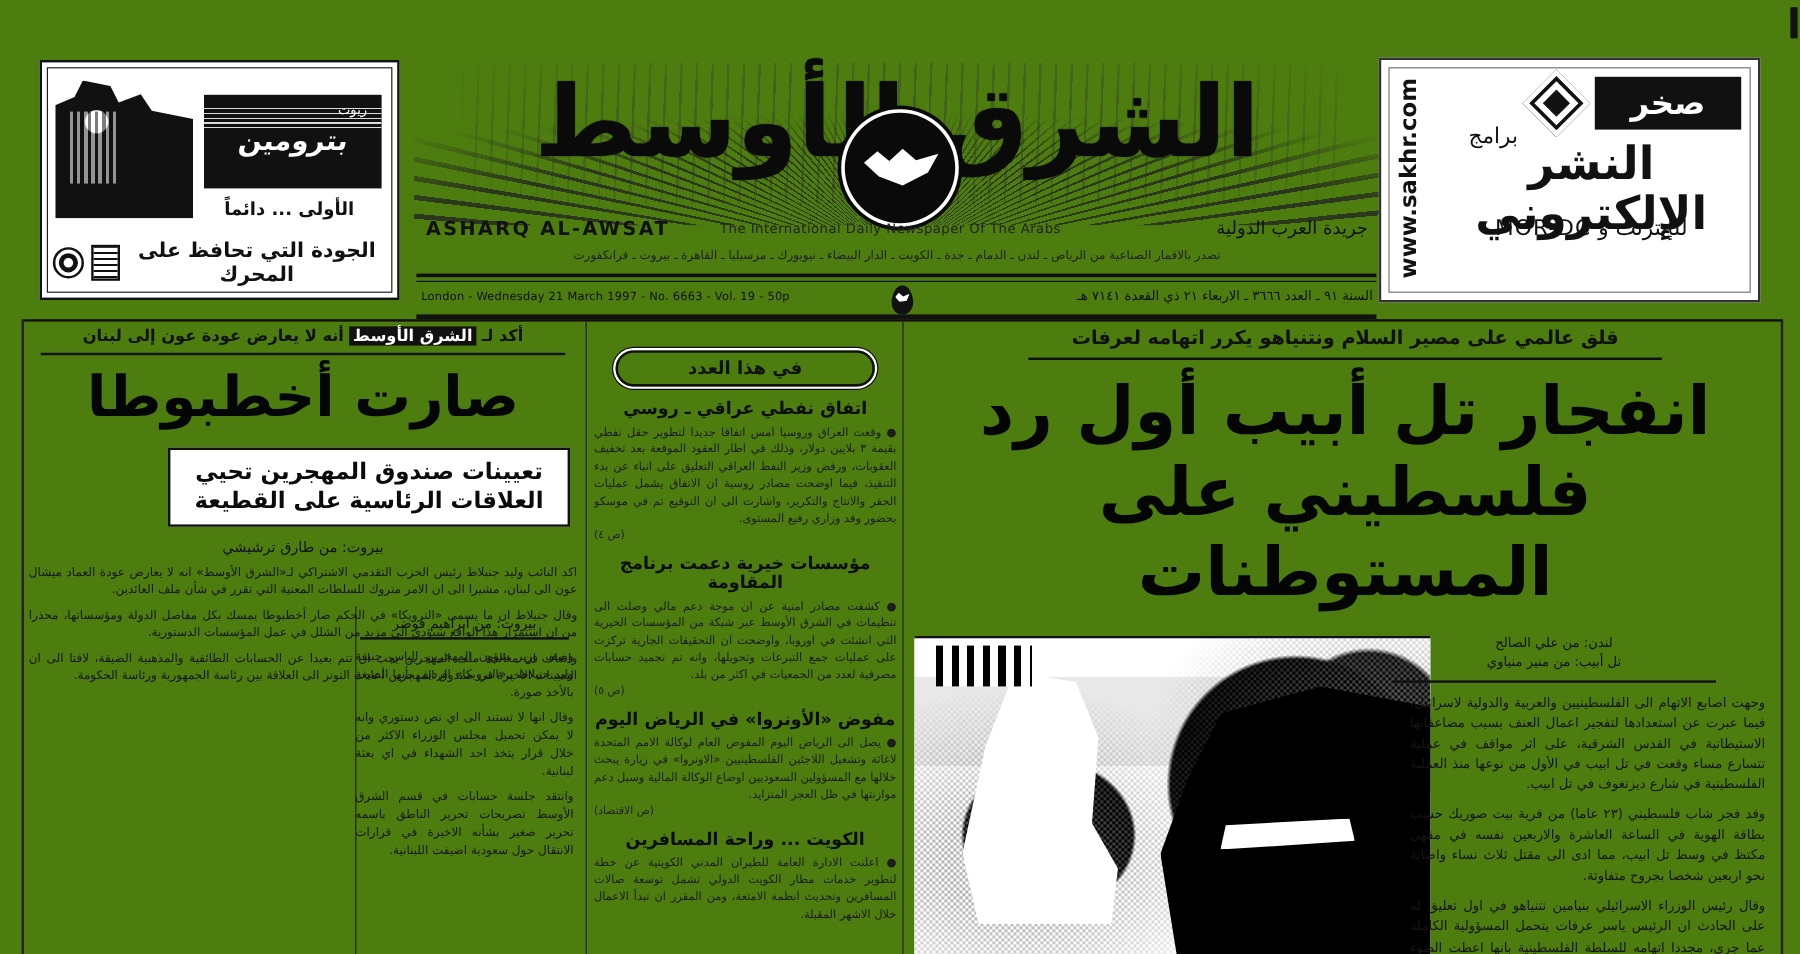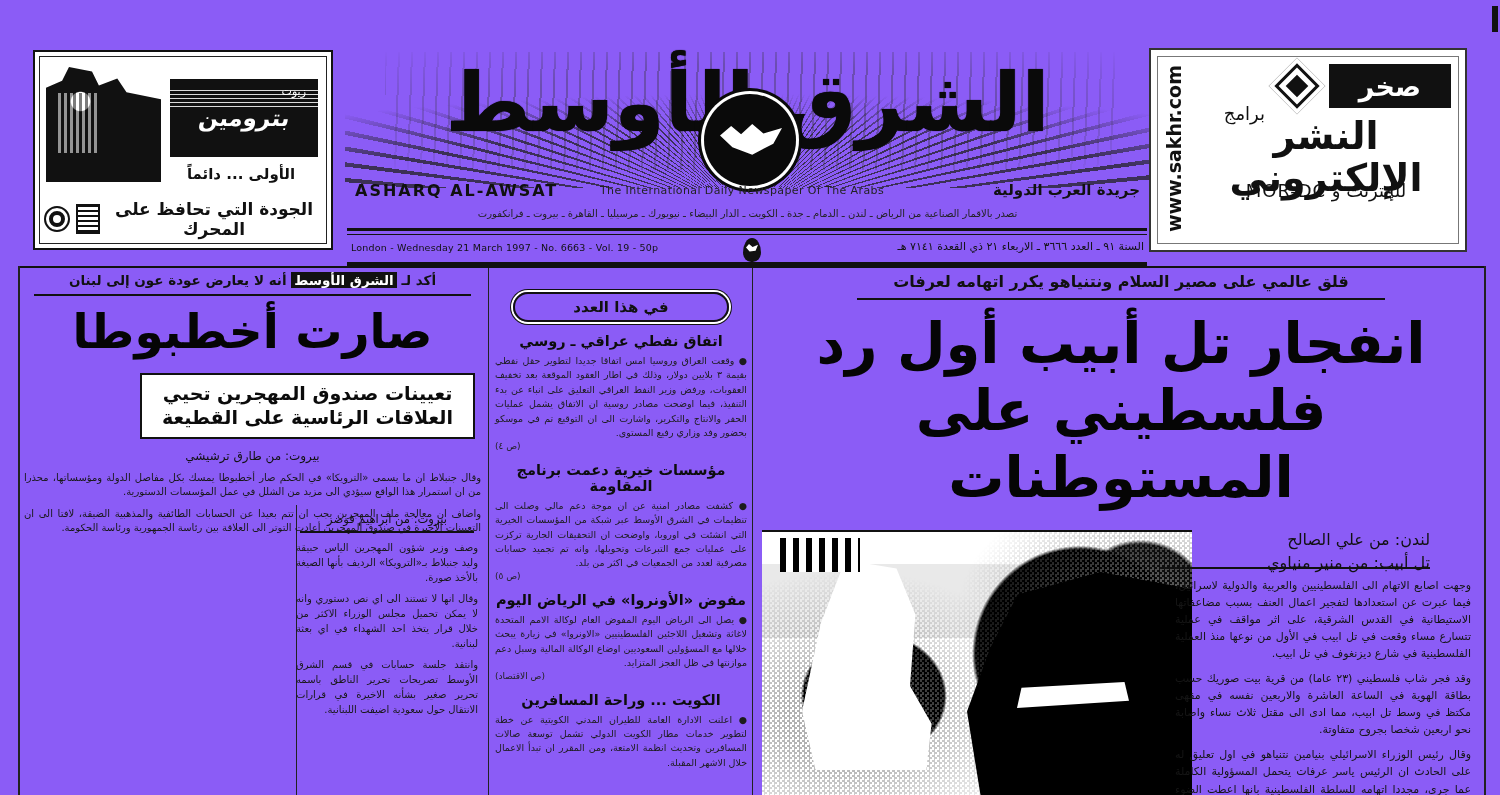--- a/index.html
+++ b/index.html
@@ -2,21 +2,21 @@
 <html><head>
 <meta charset="utf-8">
 <style>
   html,body{margin:0;padding:0;background:#ffffff;}
   body{
     width:1500px;height:795px;overflow:hidden;
     font-family:"DejaVu Sans","Liberation Sans",sans-serif;
     color:#0a0a0a;
     -webkit-font-smoothing:none;
   }
-  .page{position:relative;width:1500px;height:795px;background:#8b5cf6;}
+  .page{position:relative;width:1500px;height:795px;background:#4d7c0f;}
 
   
   .rtl{direction:rtl;unicode-bidi:bidi-override;}
   .rule{background:#111;}
 
   
   .masthead{position:absolute;left:0;top:40px;width:1500px;height:225px;}
 
   .ad-left{
     position:absolute;left:33px;top:10px;width:300px;height:200px;
@@ -119,21 +119,21 @@
   .globe:after{
     content:"";position:absolute;left:16px;top:28px;width:62px;height:34px;background:#fff;
     clip-path:polygon(0% 40%,18% 12%,34% 36%,52% 6%,70% 34%,100% 18%,86% 64%,52% 96%,20% 74%);
   }
   .latin-name{
     position:absolute;left:10px;top:133px;font-size:16px;font-weight:bold;letter-spacing:2px;color:#111;
   }
   .latin-tag{
     position:absolute;left:255px;top:136px;font-size:11px;color:#222;letter-spacing:.4px;
   }
-  .arab-tag{position:absolute;right:10px;top:133px;font-size:15px;font-weight:bold;color:#111;}
+  .arab-tag{position:absolute;right:10px;top:133px;font-size:15px;font-weight:normal;color:#111;}
   .cities{
     position:absolute;left:0;top:160px;width:805px;text-align:center;font-size:10px;color:#222;
     letter-spacing:.6px;filter:blur(.25px);
   }
   .mast-rule{position:absolute;left:2px;top:180px;width:800px;height:3px;background:#111;}
   .mast-rule2{position:absolute;left:2px;top:186px;width:800px;height:1px;background:#111;}
   .issue-line{position:absolute;left:0;top:192px;width:805px;height:24px;}
   .issue-en{position:absolute;left:6px;top:2px;font-size:9.5px;color:#111;letter-spacing:.2px;}
   .issue-ar{position:absolute;right:6px;top:0px;font-size:11px;color:#111;}
   .issue-seal{position:absolute;left:398px;top:-2px;width:18px;height:24px;background:#111;
@@ -221,21 +221,21 @@
   .photo .ph-dark{position:absolute;left:205px;top:40px;width:230px;height:225px;background:#000;
     clip-path:polygon(22% 10%,58% 0%,100% 8%,100% 100%,6% 100%,0% 62%,10% 34%);}
   .photo .ph-white{position:absolute;left:255px;top:150px;width:112px;height:26px;background:#fff;
     clip-path:polygon(4% 22%,96% 0%,100% 72%,0% 100%);}
   .photo .ph-bars{position:absolute;left:18px;top:6px;width:80px;height:34px;
     background:repeating-linear-gradient(90deg,#000 0 6px,#fff 6px 13px);}
   .photo .ph-fig{position:absolute;left:40px;top:28px;width:135px;height:210px;background:#fff;
     clip-path:polygon(32% 0%,70% 4%,84% 26%,80% 60%,96% 78%,92% 100%,10% 100%,0% 72%,14% 30%);
     box-shadow:0 0 0 1px #444;}
 
-  .bylineR{position:absolute;right:55px;top:256px;width:270px;text-align:right;font-size:16px;
+  .bylineR{position:absolute;right:55px;top:256px;width:270px;text-align:center;font-size:11px;
     line-height:1.45;color:#111;}
   .hr-byl{position:absolute;right:55px;top:295px;width:270px;height:2px;background:#111;}
   .colR-body{
     position:absolute;right:14px;top:305px;width:296px;font-size:11px;line-height:1.55;
     text-align:justify;color:#151515;filter:blur(.22px);
   }
   .colR-body p{margin:0 0 8px 0;}
 
   
   .sepA{left:488px;top:268px;height:527px;}
@@ -320,20 +320,21 @@
     <div class="hr-thin"></div>
     <div class="headL rtl">
       <div>صارت أخطبوطا</div>
     </div>
     <div class="subbox">
       <div class="t rtl">تعيينات صندوق المهجرين تحيي</div>
       <div class="t rtl">العلاقات الرئاسية على القطيعة</div>
     </div>
     <div class="bylineL rtl">بيروت: من طارق ترشيشي</div>
     <div class="colL-body rtl">
+      <p>اكد النائب وليد جنبلاط رئيس الحزب التقدمي الاشتراكي لـ«الشرق الأوسط» انه لا يعارض عودة العماد ميشال عون الى لبنان، مشيرا الى ان الامر متروك للسلطات المعنية التي تقرر في شأن ملف العائدين.</p>
       <p>وقال جنبلاط ان ما يسمى «الترويكا» في الحكم صار أخطبوطا يمسك بكل مفاصل الدولة ومؤسساتها، محذرا من ان استمرار هذا الواقع سيؤدي الى مزيد من الشلل في عمل المؤسسات الدستورية.</p>
       <p>واضاف ان معالجة ملف المهجرين يجب ان تتم بعيدا عن الحسابات الطائفية والمذهبية الضيقة، لافتا الى ان التعيينات الاخيرة في صندوق المهجرين أعادت التوتر الى العلاقة بين رئاسة الجمهورية ورئاسة الحكومة.</p>
     </div>
   </div>
 
   <div class="colL2">
     <div class="byl rtl">بيروت: من ابراهيم فوضر</div>
     <div class="ruleb"></div>
     <div class="bd rtl">
       <p>وصف وزير شؤون المهجرين الياس حبيقة وليد جنبلاط بـ«الترويكا» الرديف بأنها الصيغة بالأخذ صورة.</p>

